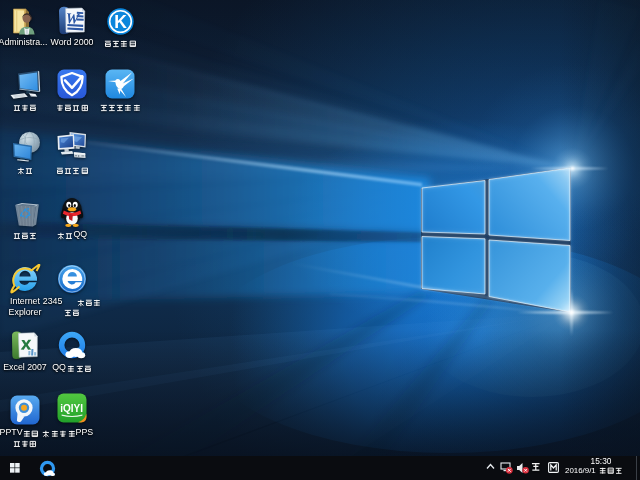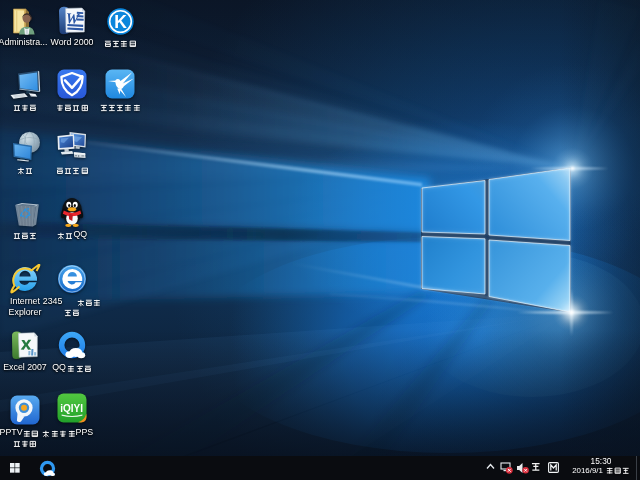--- a/index.html
+++ b/index.html
@@ -794,21 +794,21 @@
 <div class="tx" style="left:531px;top:6px;height:10px;display:flex">
       <svg class="g" width="9.5" height="9.5" viewBox="0 0 10 10">
         <path d="M1,1.8h8 M5,1.8v6.6 M1.4,8.6h7.4 M2.4,4.6h5.4" stroke="#fff" stroke-opacity="0.95" stroke-width="1.3" fill="none"></path>
       </svg>
     </div>
 <svg width="11" height="11" viewBox="0 0 11 11" style="position:absolute;left:548px;top:6px">
 <rect x=".6" y=".6" width="9.8" height="9.8" rx="1.2" fill="none" stroke="#f2f5f7" stroke-width="1.1"></rect>
 <path d="M2.8,8.4 V2.8 L5.5,6 L8.2,2.8 V8.4" fill="none" stroke="#f2f5f7" stroke-width="1.2"></path>
     </svg>
 <div class="tx" style="left:577px;top:0px;width:48px;text-align:center;font-size:8.3px">15:30</div>
-<div class="tx" style="left:565px;top:10.5px;width:72px;height:8px;font-size:7.9px;display:flex;align-items:center;justify-content:center">
+<div class="tx" style="left:565px;top:10.5px;width:72px;height:8px;font-size:7.9px;display:flex;align-items:center;justify-content:flex-start">
 <span style="margin-right:3px">2016/9/1</span>
       <svg class="g" width="7.4" height="7.4" viewBox="0 0 10 10">
         <path d="M1.2,2h7.6 M1.2,5h7.6 M1.2,8h7.6 M5,1v8" stroke="#fff" stroke-opacity="0.95" stroke-width="1.3" fill="none"></path>
       </svg>
       <svg class="g" width="7.4" height="7.4" viewBox="0 0 10 10">
         <path d="M1.5,1.5h7v7h-7z M1.5,4.2h7 M1.5,6.8h7" stroke="#fff" stroke-opacity="0.95" stroke-width="1.3" fill="none"></path>
       </svg>
       <svg class="g" width="7.4" height="7.4" viewBox="0 0 10 10">
         <path d="M1,1.8h8 M5,1.8v6.6 M1.4,8.6h7.4 M2.4,4.6h5.4" stroke="#fff" stroke-opacity="0.95" stroke-width="1.3" fill="none"></path>
       </svg>

